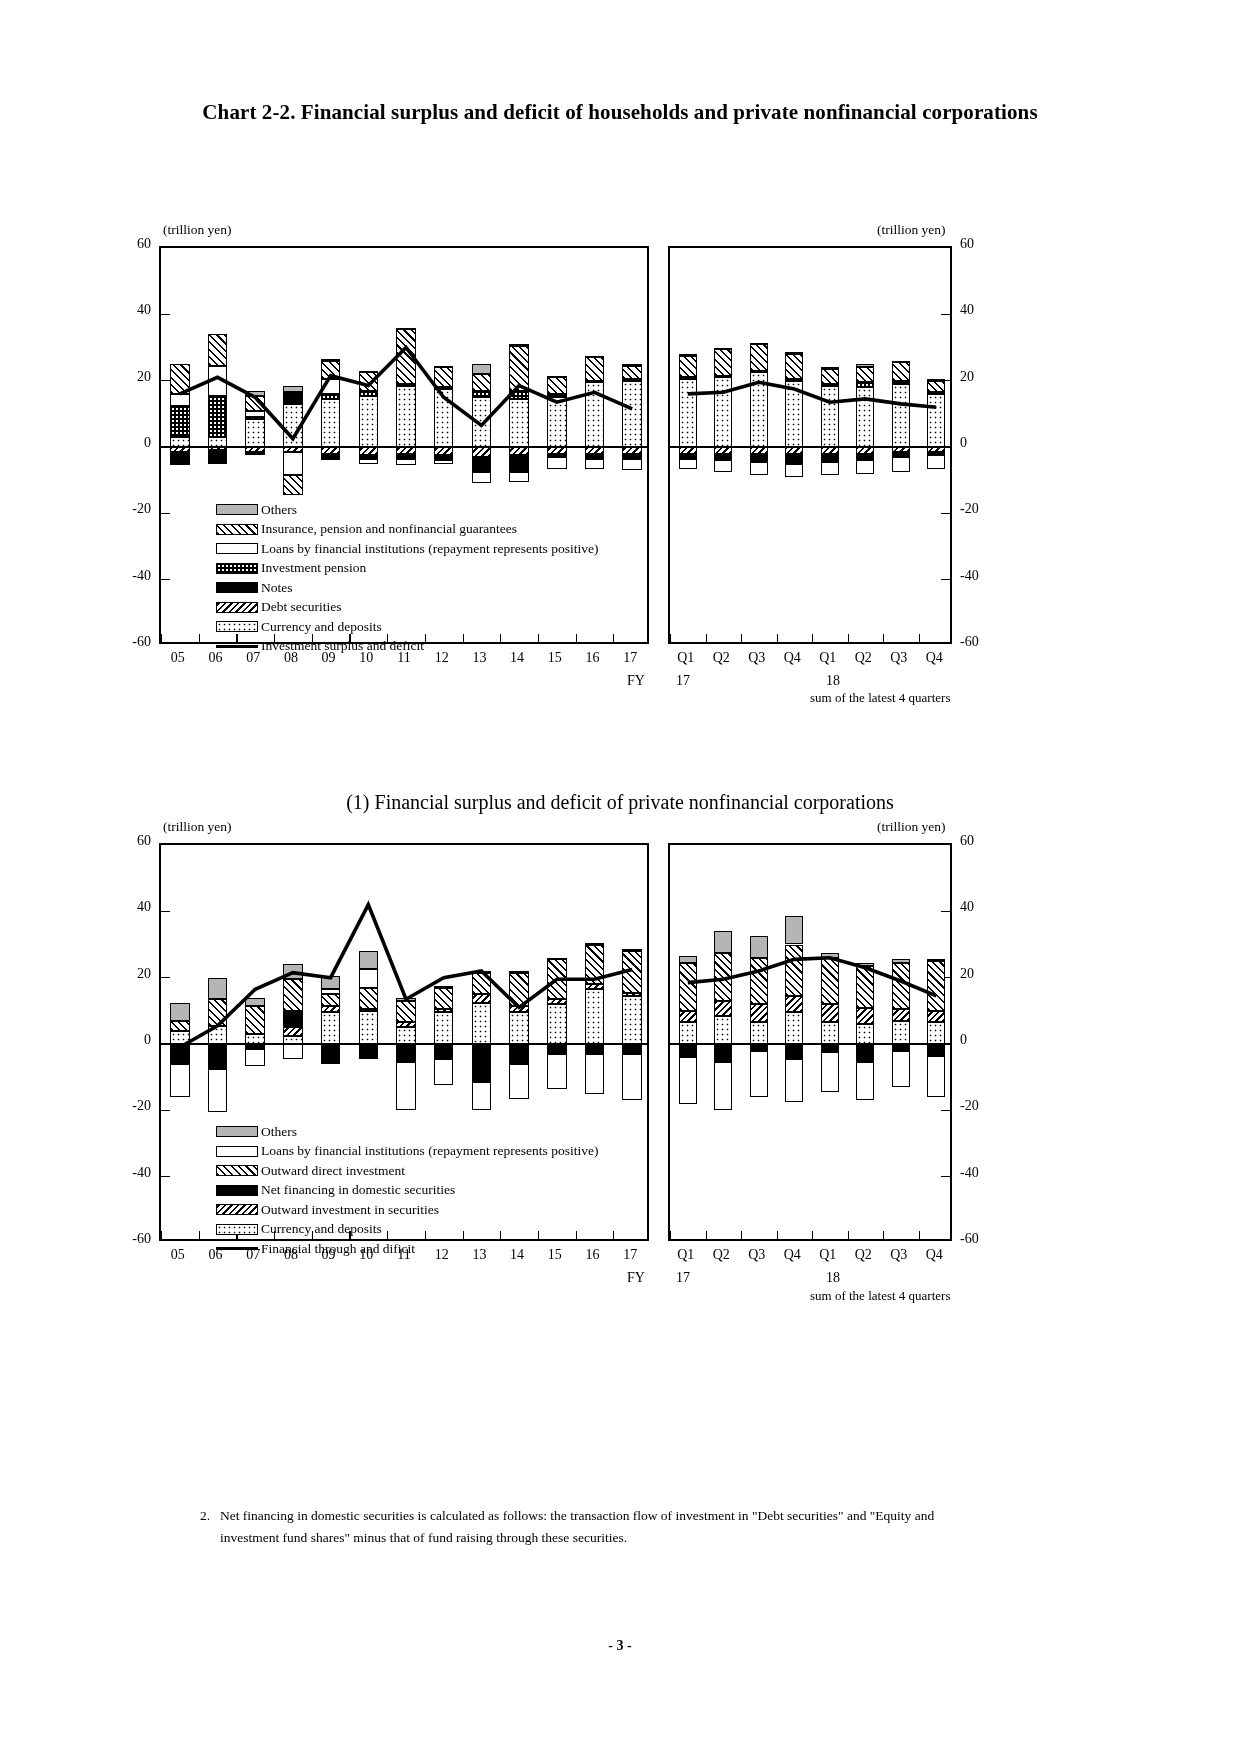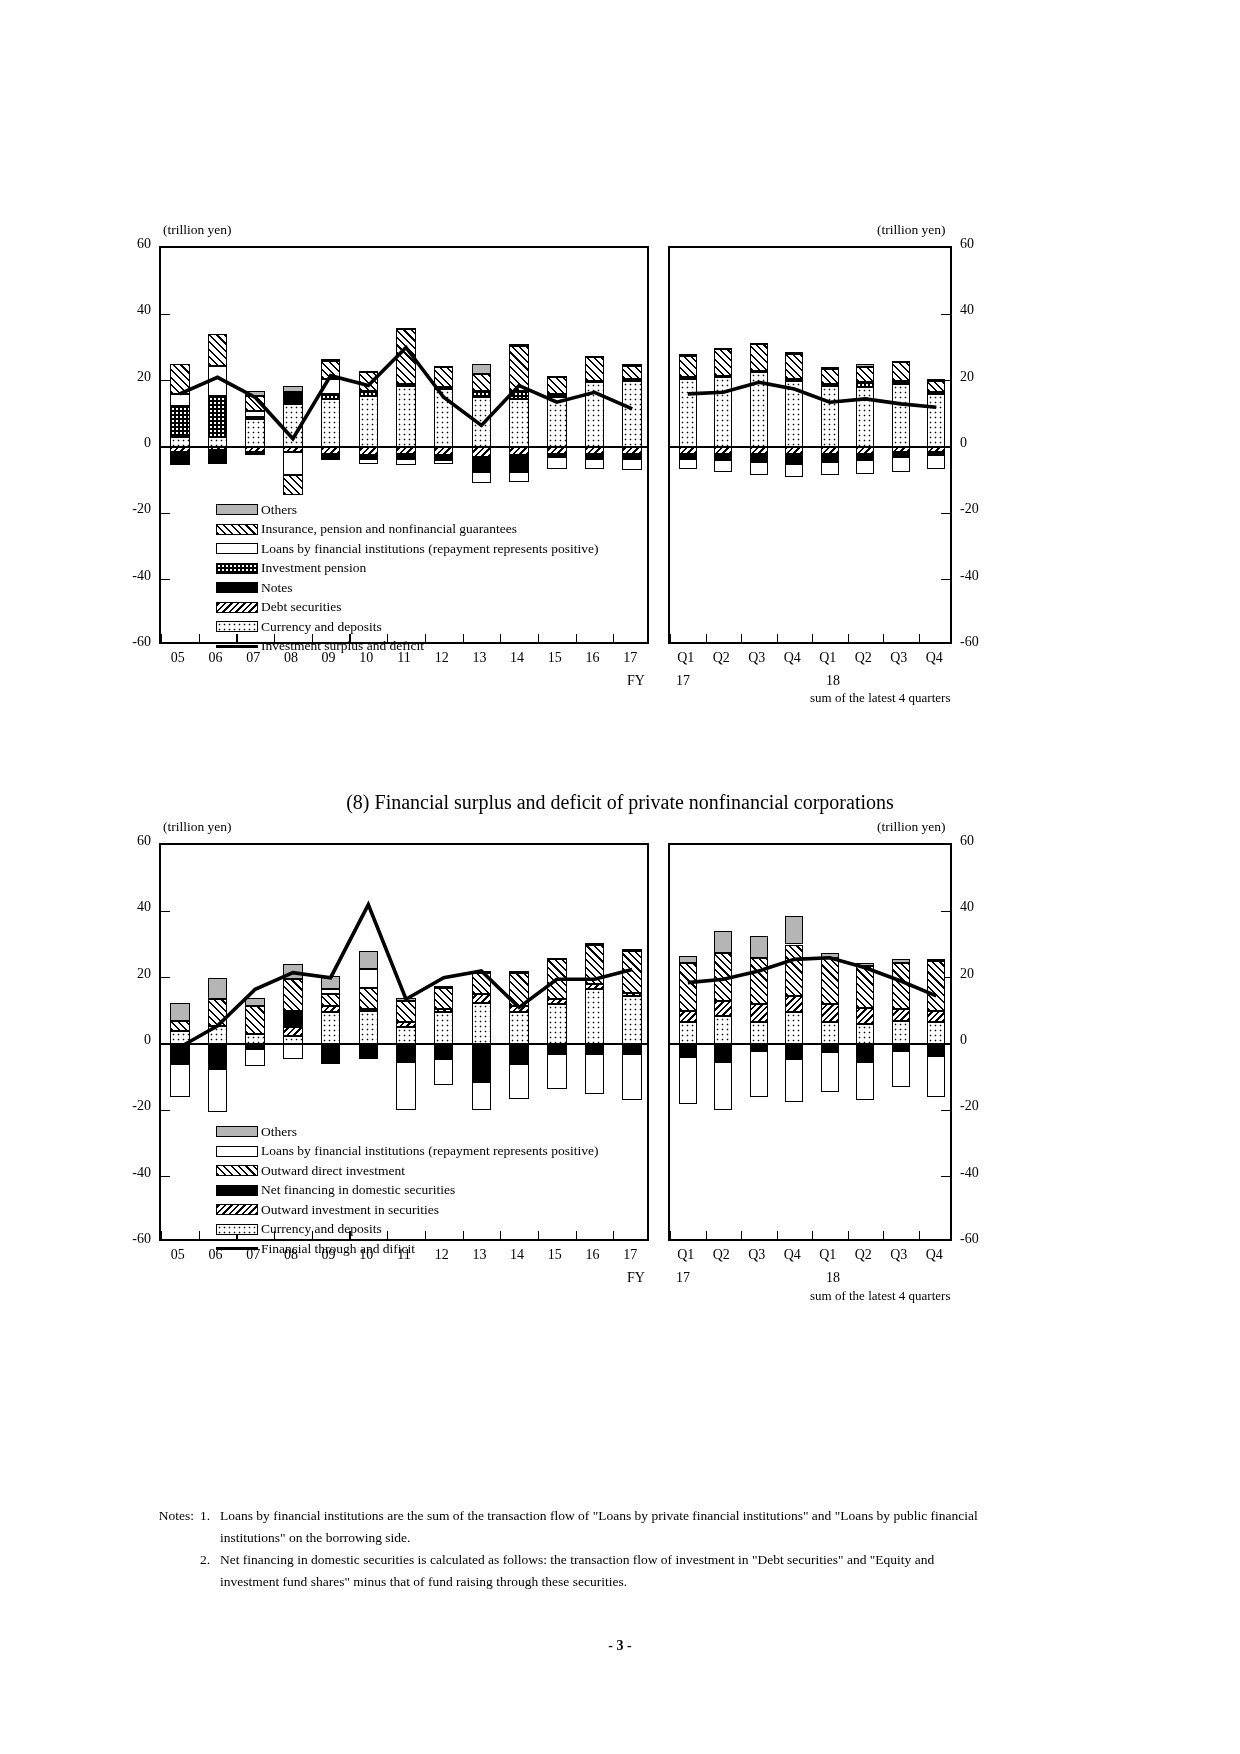--- a/index.html
+++ b/index.html
@@ -62,20 +62,21 @@
   .nnum{width:20px;flex:none;}
   .ntext{max-width:770px;}
 
   .pagenum{position:absolute;width:1240px;left:0;text-align:center;font-size:14px;font-weight:bold;}
 </style>
 </head>
 <body>
 
 <div class="page">
 
+  <div class="doc-title">Chart 2-2. Financial surplus and deficit of households and private nonfinancial corporations</div>
 
   <div class="unit-left" style="top:222px;left:163px">(trillion yen)</div>
   <div class="unit-right" style="top:222px;left:877px">(trillion yen)</div>
 
   <div class="plot" id="p1l" style="left:159px;top:246px;width:490px;height:398px">
       <div class="ytick" style="top: 65.6333px;"></div>
       <div class="ytick" style="top: 131.967px;"></div>
       <div class="ytick" style="top: 198.3px;"></div>
       <div class="ytick" style="top: 264.633px;"></div>
       <div class="ytick" style="top: 330.967px;"></div>
@@ -380,21 +381,21 @@
       <div class="lgrow">
         <span class="swatch f-cash"></span>
         <span>Currency and deposits</span>
       </div>
       <div class="lgrow">
         <span class="swline"></span>
         <span>Investment surplus and deficit</span>
       </div>
     </div>
 
-  <div class="panel-title" style="top:791px">(8) Financial surplus and deficit of private nonfinancial corporations</div>
+  <div class="panel-title" style="top:791px">(1) Financial surplus and deficit of private nonfinancial corporations</div>
   <div class="unit-left" style="top:819px;left:163px">(trillion yen)</div>
   <div class="unit-right" style="top:819px;left:877px">(trillion yen)</div>
 
   <div class="plot" id="p2l" style="left:159px;top:843px;width:490px;height:398px">
       <div class="ytick" style="top: 65.6333px;"></div>
       <div class="ytick" style="top: 131.967px;"></div>
       <div class="ytick" style="top: 198.3px;"></div>
       <div class="ytick" style="top: 264.633px;"></div>
       <div class="ytick" style="top: 330.967px;"></div>
       <div class="zeroline" style="top: 198.2px;"></div>
@@ -678,25 +679,20 @@
         <span>Currency and deposits</span>
       </div>
       <div class="lgrow">
         <span class="swline"></span>
         <span>Financial through and dificit</span>
       </div>
     </div>
 
   <div class="notes" id="notes-block" style="left:140px;top:1505px;width:840px">
       <div class="nrow">
-        <div class="nlead">Notes:</div>
-        <div class="nnum">1.</div>
-        <div class="ntext">Loans by financial institutions are the sum of the transaction flow of "Loans by private financial institutions" and "Loans by public financial institutions" on the borrowing side.</div>
-      </div>
-      <div class="nrow">
         <div class="nlead"></div>
         <div class="nnum">2.</div>
         <div class="ntext">Net financing in domestic securities is calculated as follows: the transaction flow of investment in "Debt securities" and "Equity and investment fund shares" minus that of fund raising through these securities.</div>
       </div>
     </div>
 
   <div class="pagenum" style="top:1638px">- 3 -</div>
 </div>
 
 </body></html>

